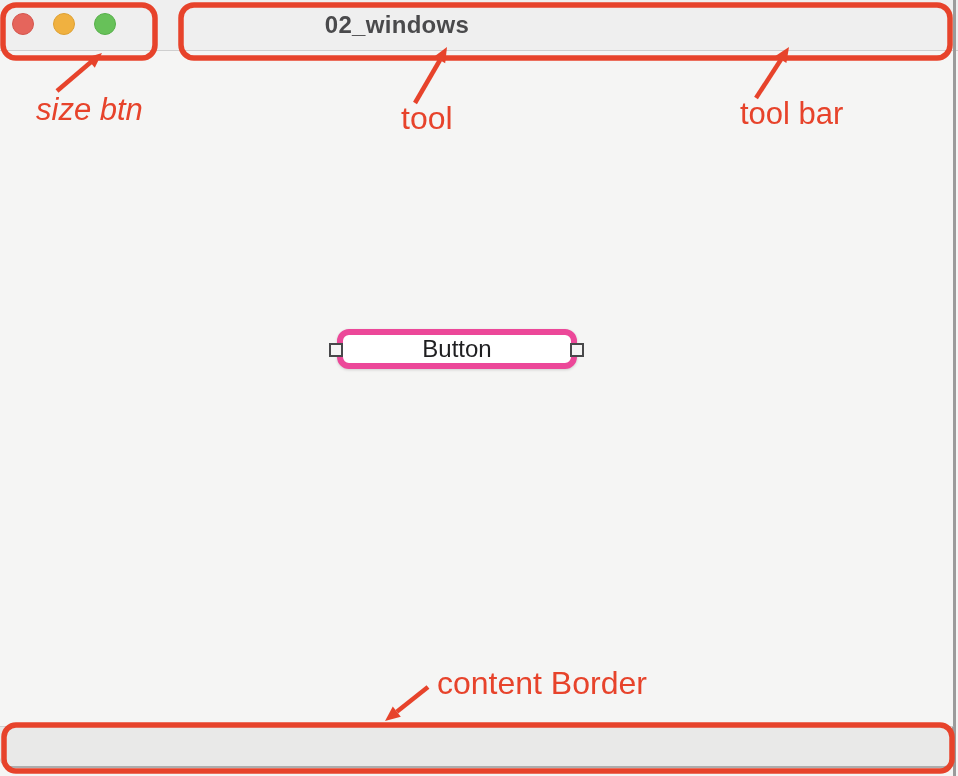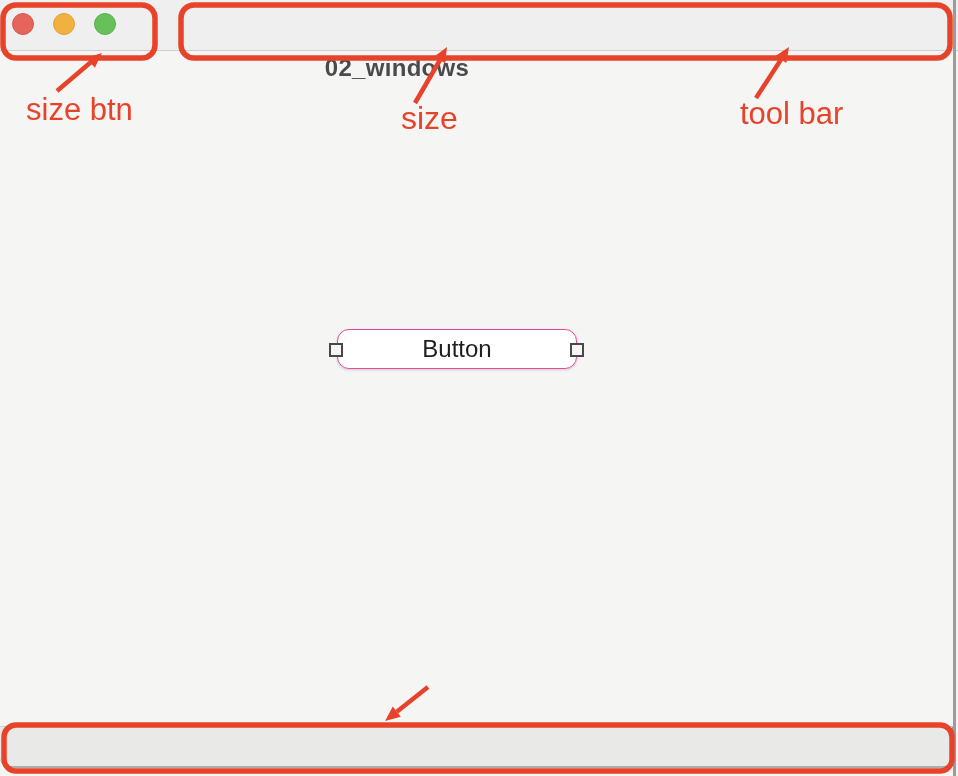--- a/index.html
+++ b/index.html
@@ -9,58 +9,58 @@
     font-family:"Liberation Sans","DejaVu Sans",sans-serif;
   }
   
   .titlebar{
     position:absolute;left:0;top:0;width:958px;height:50px;
     background:#EFEFEF;border-bottom:1px solid #CFCFCF;z-index:1;
   }
   .window-title{
     position:absolute;left:0;top:0;width:794px;height:50px;
     display:flex;align-items:center;justify-content:center;
-    font-size:24px;font-weight:bold;color:#4A4A4C;letter-spacing:.3px;margin-top:43px;
+    font-size:24px;font-weight:bold;color:#4A4A4C;letter-spacing:.3px;
   }
   .traffic-lights{position:absolute;left:12px;top:13px;display:flex;gap:19px;z-index:2;}
   .tl{width:22px;height:22px;border-radius:50%;box-sizing:border-box;}
   .tl-close{background:#E5655C;border:1px solid #D4564E;}
   .tl-min{background:#F0B140;border:1px solid #DEA133;}
   .tl-zoom{background:#67C159;border:1px solid #57B04B;}
   .right-border{
     position:absolute;left:953px;top:0;width:3px;height:776px;
     background:#9B9B9B;z-index:1;
   }
   .bottom-bar{
     position:absolute;left:0;top:726px;width:954px;height:42px;
     background:#E9E9E8;border-top:1px solid #D0D0D0;
     border-right:2px solid #9B9B9B;border-bottom:2px solid #ADADAD;
     border-radius:0 0 10px 10px;box-sizing:border-box;z-index:1;
   }
   
   .content-button{
     position:absolute;left:337px;top:329px;width:240px;height:40px;
-    background:#FFFFFF;border:1px solid #ec4899;border-radius:12px;
+    background:#FFFFFF;border:6px solid #ec4899;border-radius:12px;
     box-shadow:0 1px 3px rgba(0,0,0,.16);
     display:flex;align-items:center;justify-content:center;
     font-size:24px;color:#1F1F21;z-index:2;box-sizing:border-box;
   }
   .handle{
     position:absolute;width:14px;height:14px;box-sizing:border-box;
     border:2.5px solid #48484A;background:#F5F5F4;z-index:3;
   }
   .handle-left{left:329px;top:343px;}
   .handle-right{left:570px;top:343px;}
   
   .anno-svg{position:absolute;left:0;top:0;z-index:10;pointer-events:none;}
   .anno-label{
     position:absolute;color:#E7432B;z-index:11;white-space:nowrap;
     font-size:31px;line-height:1.1;pointer-events:none;
   }
-  .lbl-size-btn{left:26px;top:93px;}
+  .lbl-size-btn{left:36px;top:93px;font-style:italic;}
   .lbl-title{left:401px;top:101px;font-size:32px;}
   .lbl-toolbar{left:740px;top:97px;text-align:right;}
   .lbl-content-view{left:371px;top:390px;font-size:32px;}
   .lbl-content-border{left:437px;top:666px;font-size:32px;}
 </style>
 </head>
 <body>
 
 <div class="stage">
 
@@ -97,16 +97,17 @@
     <polygon points="447,47 445.2,63.2 434,56.8" stroke="none" fill="#E7432B"></polygon>
 
     <line x1="756" y1="98" x2="781" y2="59.6" stroke-width="4.5" stroke="#E7432B"></line>
     <polygon points="789,47 786.4,63.1 775.4,56.1" stroke="none" fill="#E7432B"></polygon>
 
     <line x1="428" y1="687" x2="396.8" y2="711.7" stroke-width="4.5" stroke="#E7432B"></line>
     <polygon points="385,721 392.8,706.6 400.8,716.8" stroke="none" fill="#E7432B"></polygon>
   </svg>
 
   <div class="anno-label lbl-size-btn">size btn</div>
-  <div class="anno-label lbl-title">size</div>
+  <div class="anno-label lbl-title">tool</div>
   <div class="anno-label lbl-toolbar">tool bar</div>
+  <div class="anno-label lbl-content-border">content Border</div>
 
 </div>
 
 </body></html>

